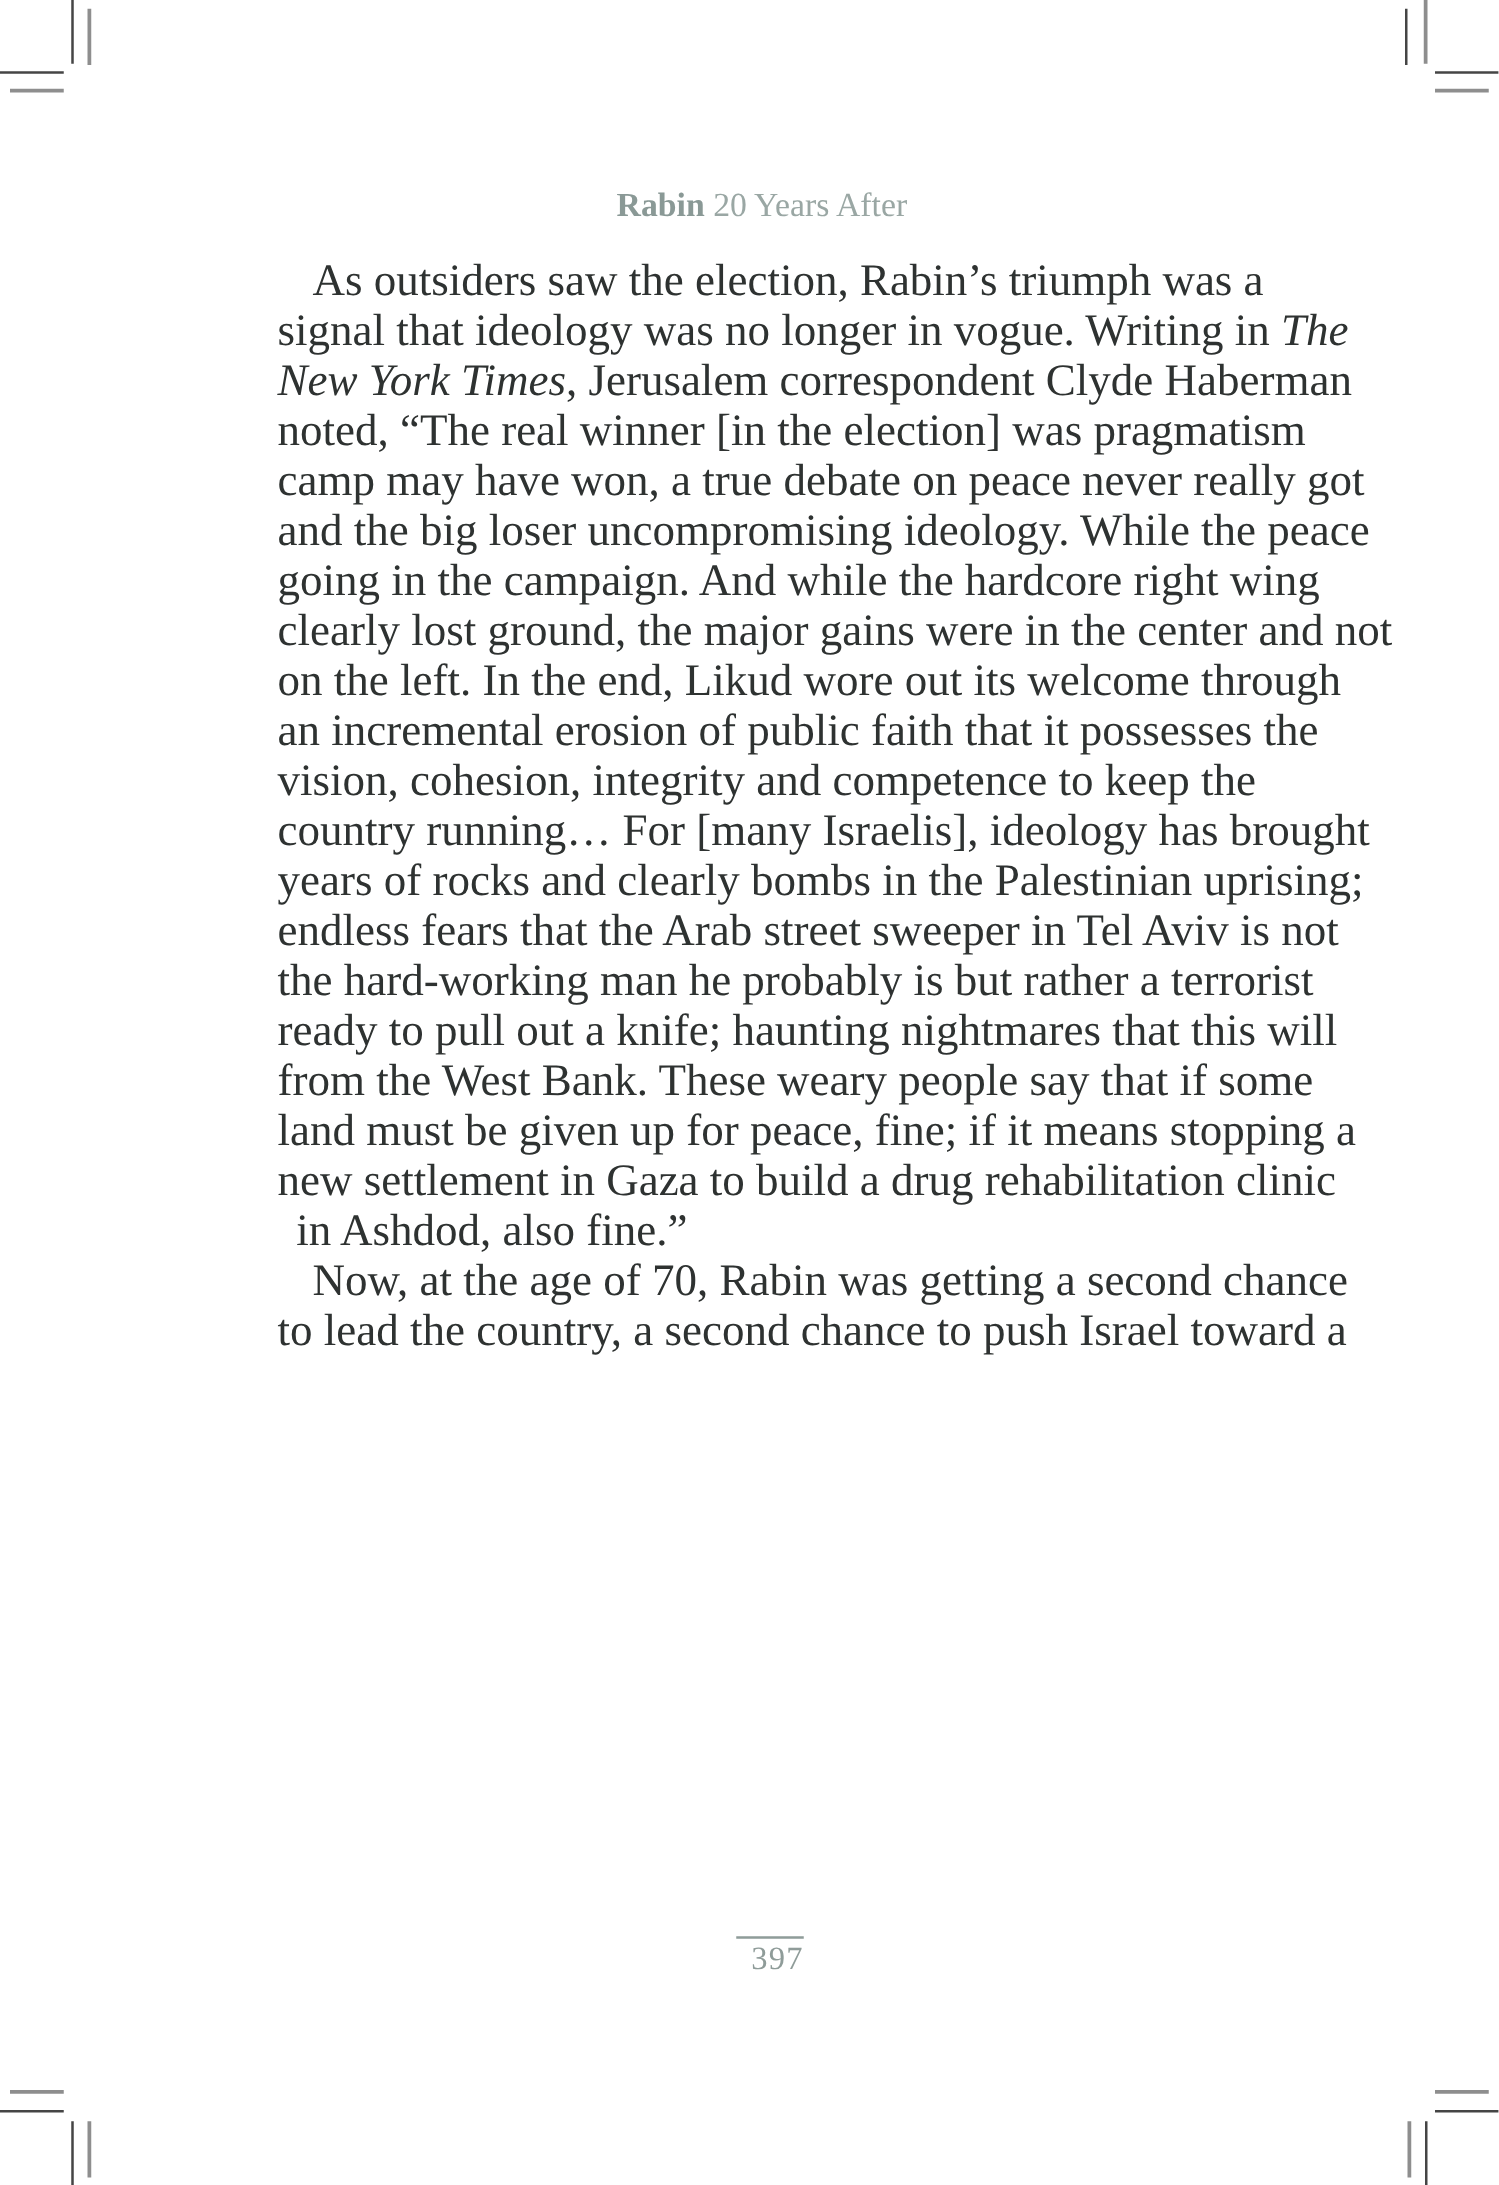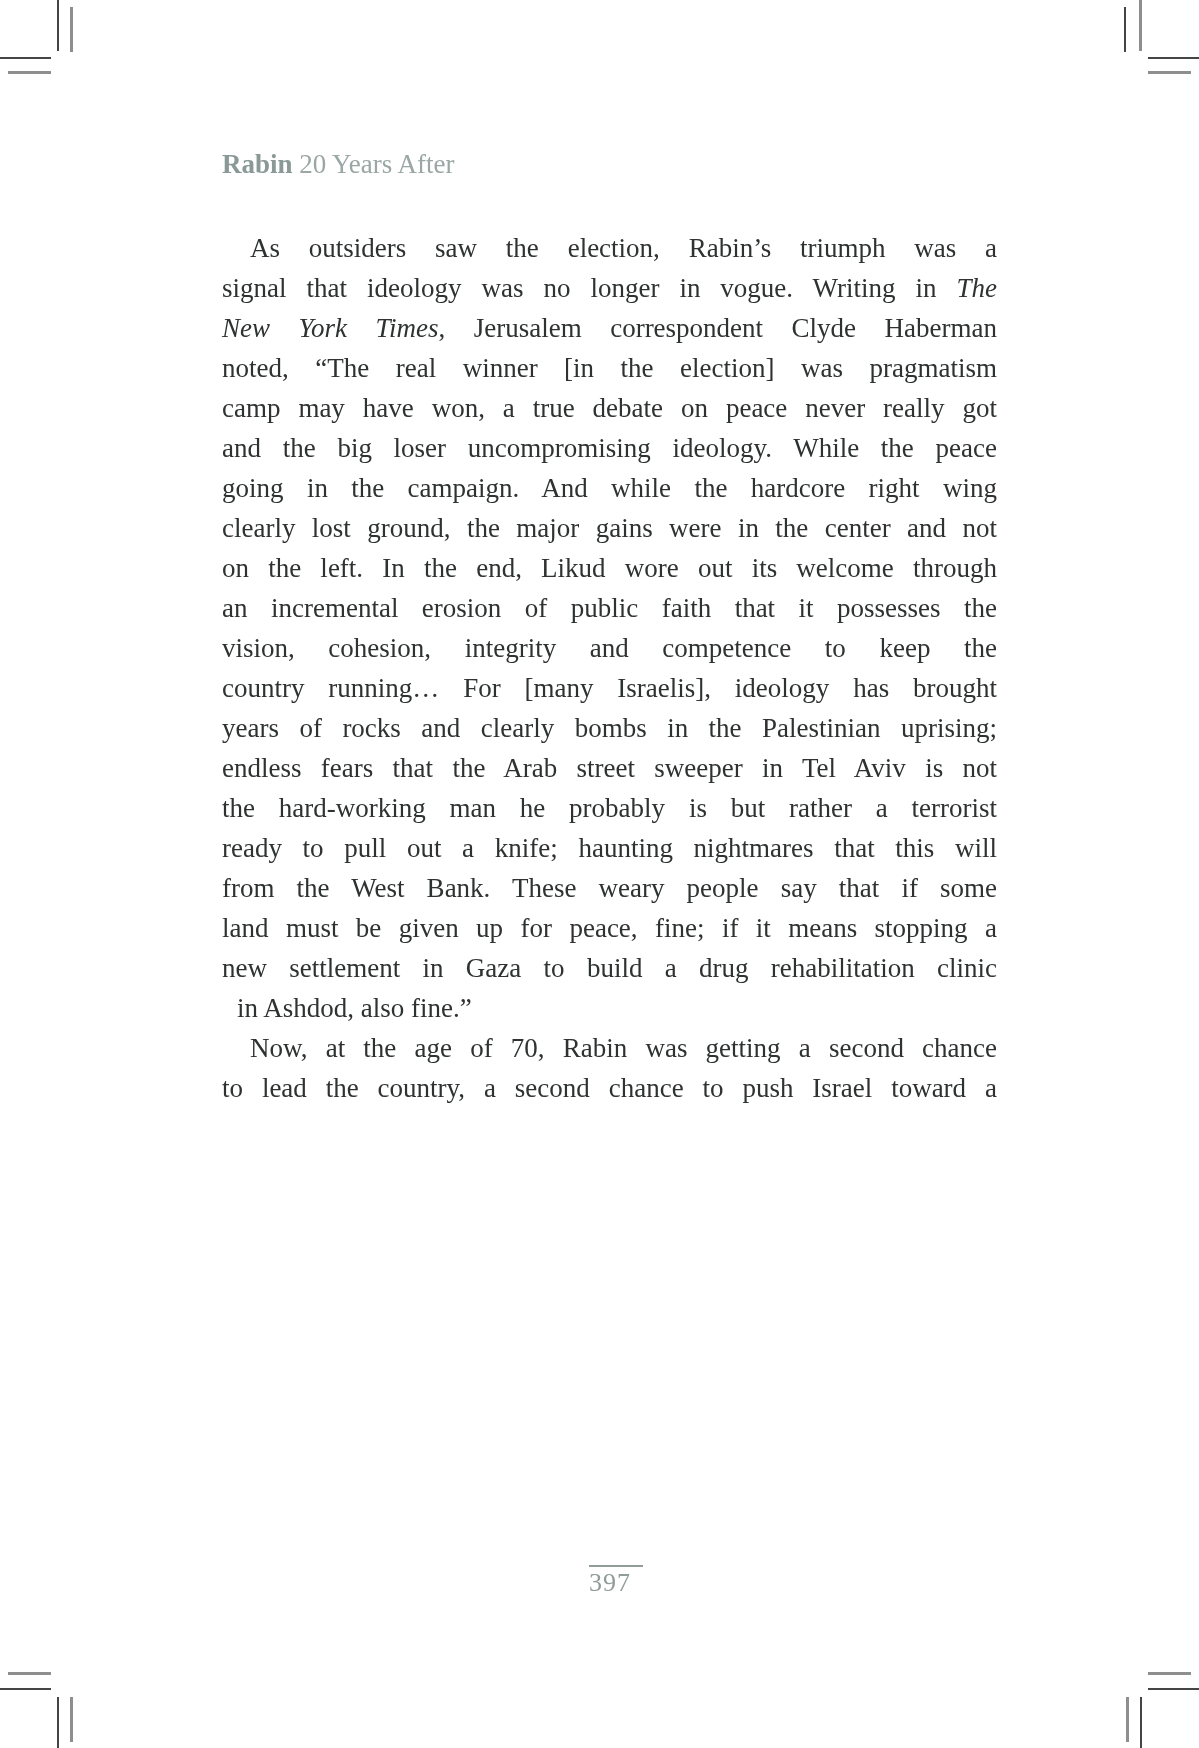--- a/index.html
+++ b/index.html
@@ -21,53 +21,52 @@
   
   .crop{position:absolute;}
   .crop.dark{background:var(--crop-dark);}
   .crop.light{background:var(--crop-light);}
   
   .running-header{
     position:absolute;
     left:222px;top:144px;width:775px;height:40px;
     line-height:40px;
     font-size:27px;
-    text-align:left;
+    text-align:center;
     white-space:nowrap;
   }
   .running-header .bold{font-weight:bold;color:var(--header-bold);}
   .running-header .light{color:var(--header-regular);}
   
   .bodytext{
     position:absolute;
-    left:222px;top:228px;width:775px;
-    font-size:27px;
+    left:222px;top:204px;width:775px;
+    font-size:36px;
     line-height:40px;
     color:var(--body-text);
   }
   .line{
     height:40px;
     text-align:justify;
     text-align-last:justify;
     white-space:nowrap;
   }
   .line.first{text-indent:28px;}
   .line.plast{text-align-last:left;margin-left:15px;}
   
   .folio{
     position:absolute;
     left:589px;top:1549px;width:54px;
     border-top:2px solid var(--page-number);
     color:var(--page-number);
     font-size:26px;
     line-height:30px;
-    text-align:left;
+    text-align:right;
     letter-spacing:1px;
     padding-top:1px;
-    margin-top:16px;
   }
 </style>
 </head>
 <body>
 
 <div class="page">
 
   <div class="crop dark" style="left:57px;top:0;width:2px;height:51px;"></div>
   <div class="crop light" style="left:70px;top:7px;width:3px;height:45px;"></div>
   <div class="crop dark" style="left:0;top:57px;width:51px;height:2px;"></div>

